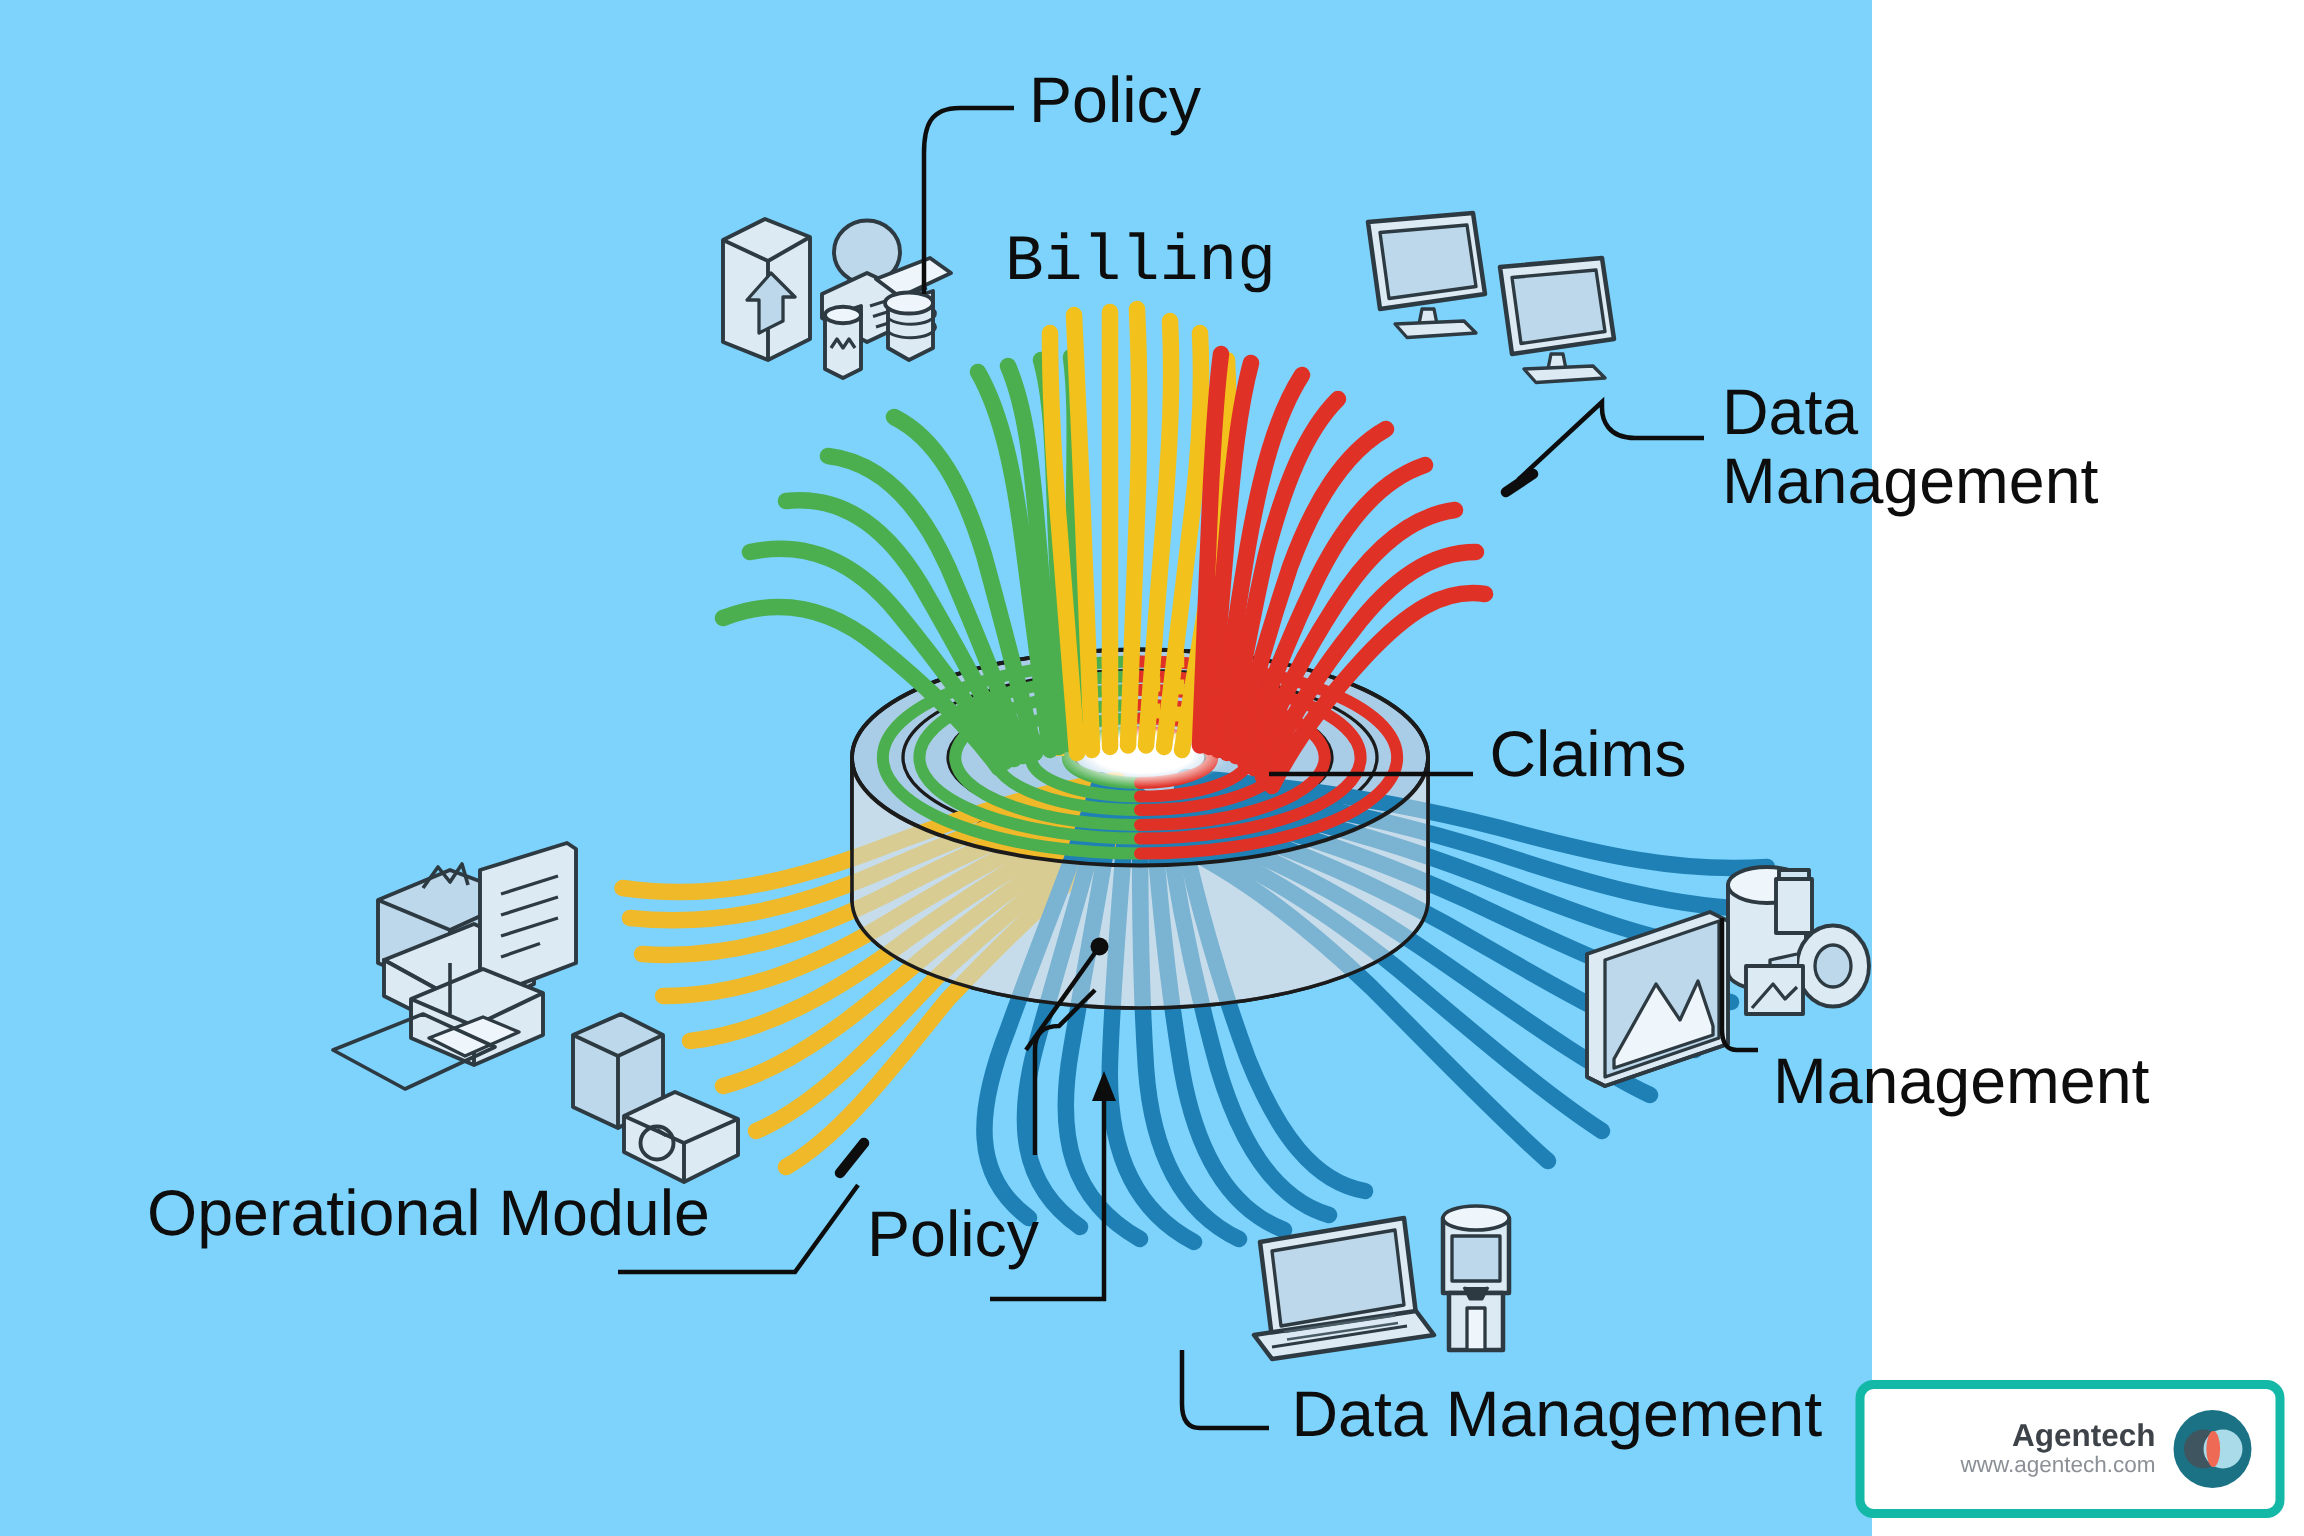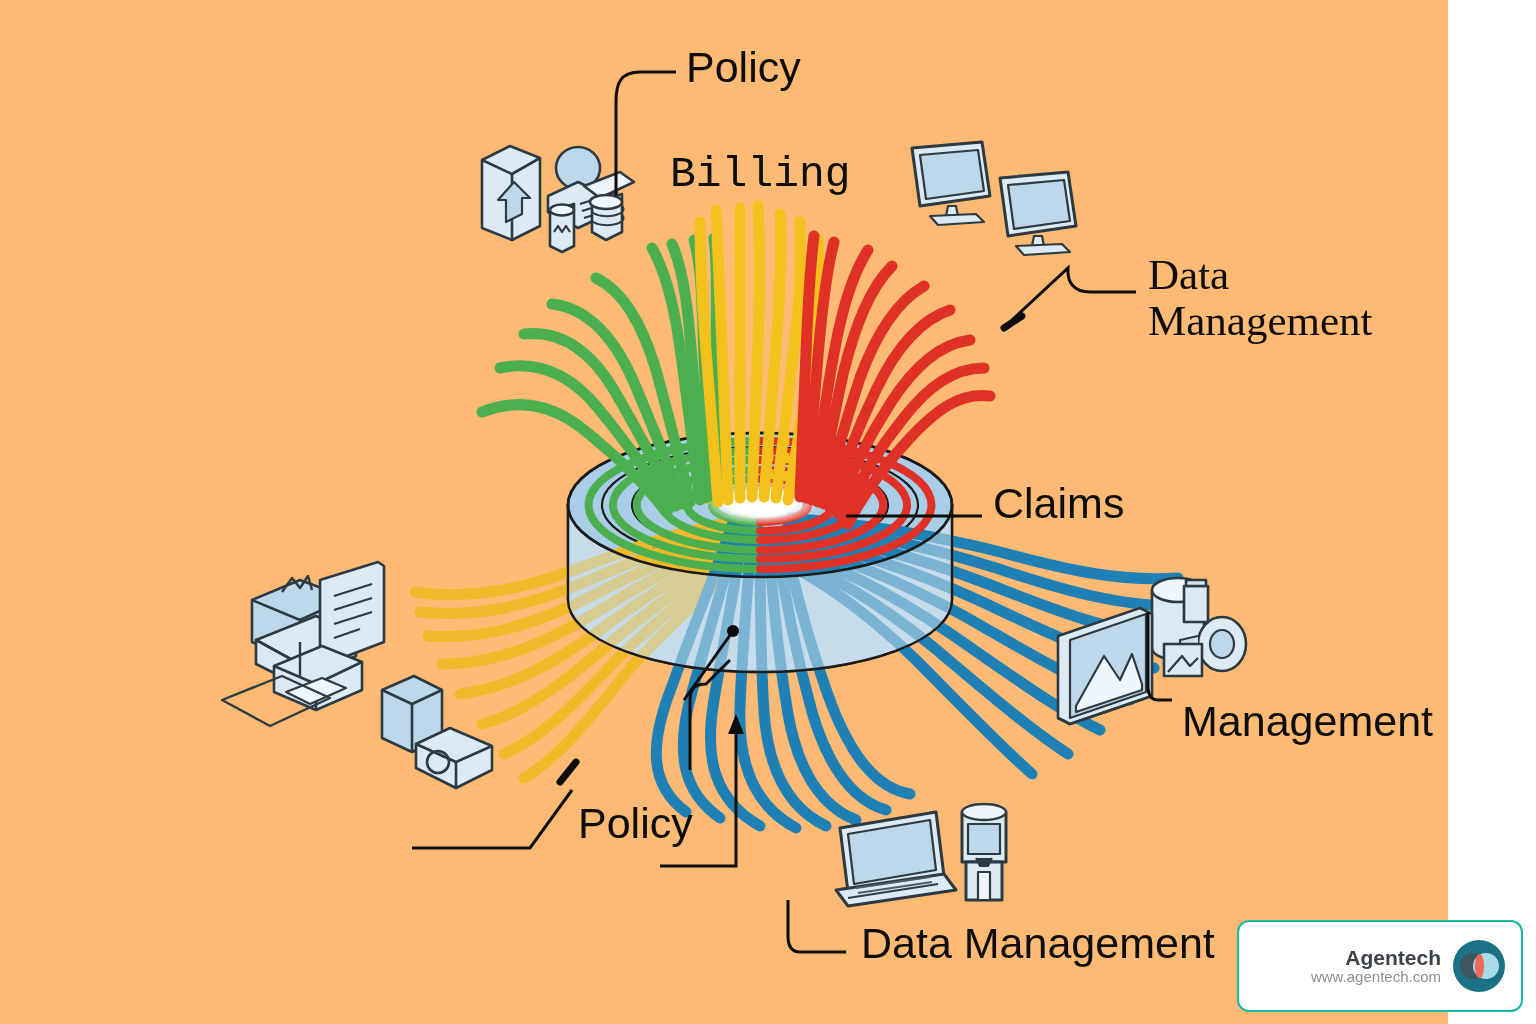--- a/index.html
+++ b/index.html
@@ -1,23 +1,23 @@
 <!DOCTYPE html>
 <html><head>
 <meta charset="utf-8">
 <style>
   html,body{margin:0;padding:0;background:#fff;}
   body{width:1536px;height:1024px;overflow:hidden;font-family:"Liberation Sans",sans-serif;}
-  #stage{position:relative;width:1408px;height:1024px;background:#fdba74;padding-left:40px;}
+  #stage{position:relative;width:1248px;height:1024px;background:#7dd3fc;}
   #canvas{position:absolute;left:0;top:0;width:1536px;height:1024px;}
   .lbl{position:absolute;color:#0d0d0d;font-family:"Liberation Sans",sans-serif;white-space:pre;line-height:1.07;}
   .lbl.big{font-size:43px;}
   .lbl.two{font-size:43px;}
   #wm{position:absolute;left:1237px;top:920px;width:286px;height:92px;
-      background:#ffffff;border:2px solid #14b8a6;border-radius:12px;
+      background:#ffffff;border:6px solid #14b8a6;border-radius:12px;
       box-sizing:border-box;display:flex;align-items:center;justify-content:flex-end;
       padding-right:14px;gap:10px;}
   #wm .txt{display:flex;flex-direction:column;align-items:flex-end;line-height:1.12;}
   #wm .brand{font-size:21px;font-weight:bold;color:#3d4348;}
   #wm .url{font-size:15px;color:#8b9096;}
   #wm .logo{width:56px;height:56px;flex:0 0 56px;}
 </style>
 </head>
 <body>
 
@@ -304,27 +304,28 @@
       <path d="M690,770 L690,700 C690,688 696,684 706,684 L730,660"></path>
       <circle cx="733" cy="631" r="6" fill="#0d0d0d" stroke="none"></circle>
       <path d="M733,631 L684,700"></path>
     </g>
   </svg>
 
   <div class="lbl big" style="left:686px;top:44px;">Policy</div>
 
   <div class="lbl big" style="left:670px;top:152px;font-family:Liberation Mono, monospace;">Billing</div>
 
-  <div class="lbl two" style="left:1148px;top:252px;font-family:Liberation Serif, serif;">Data
+  <div class="lbl two" style="left:1148px;top:252px;">Data
 Management</div>
 
   <div class="lbl big" style="left:993px;top:480px;">Claims</div>
 
   <div class="lbl big" style="left:1182px;top:698px;">Management</div>
 
+  <div class="lbl big" style="left:98px;top:786px;">Operational Module</div>
 
   <div class="lbl big" style="left:578px;top:800px;">Policy</div>
 
   <div class="lbl big" style="left:861px;top:920px;">Data Management</div>
 
   <div id="wm">
     <div class="txt">
       <div class="brand">Agentech</div>
       <div class="url">www.agentech.com</div>
     </div>

